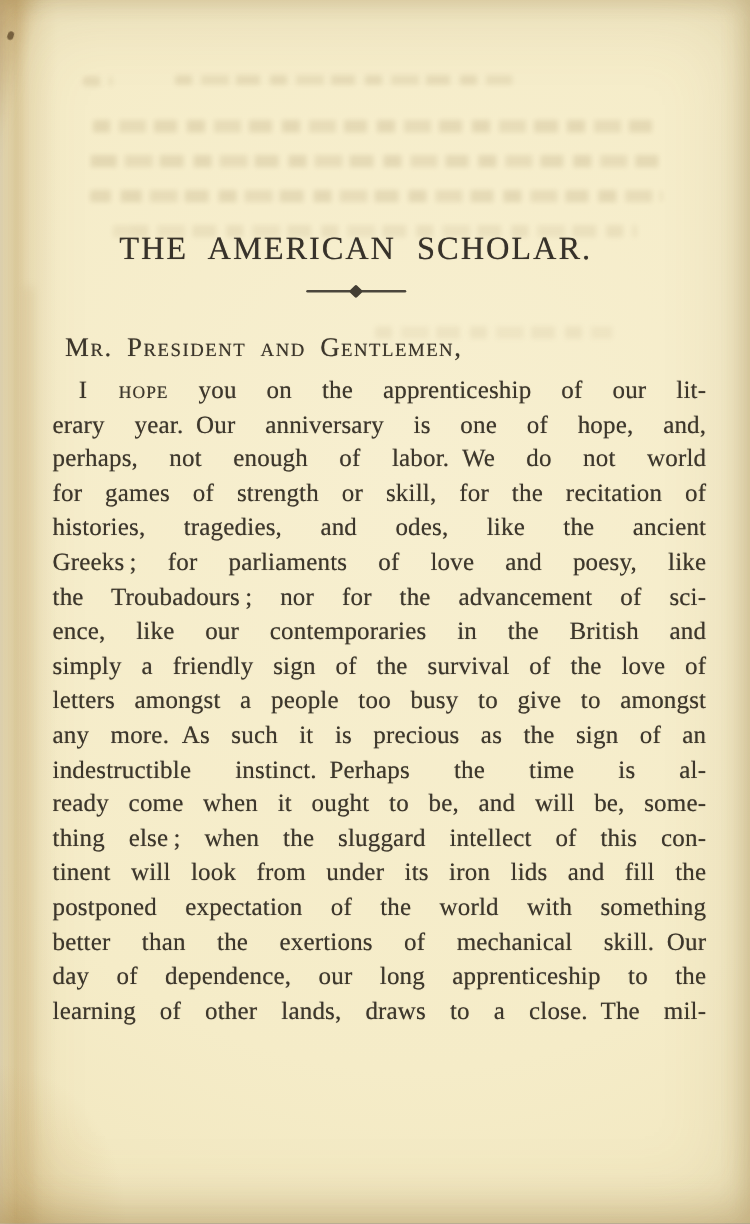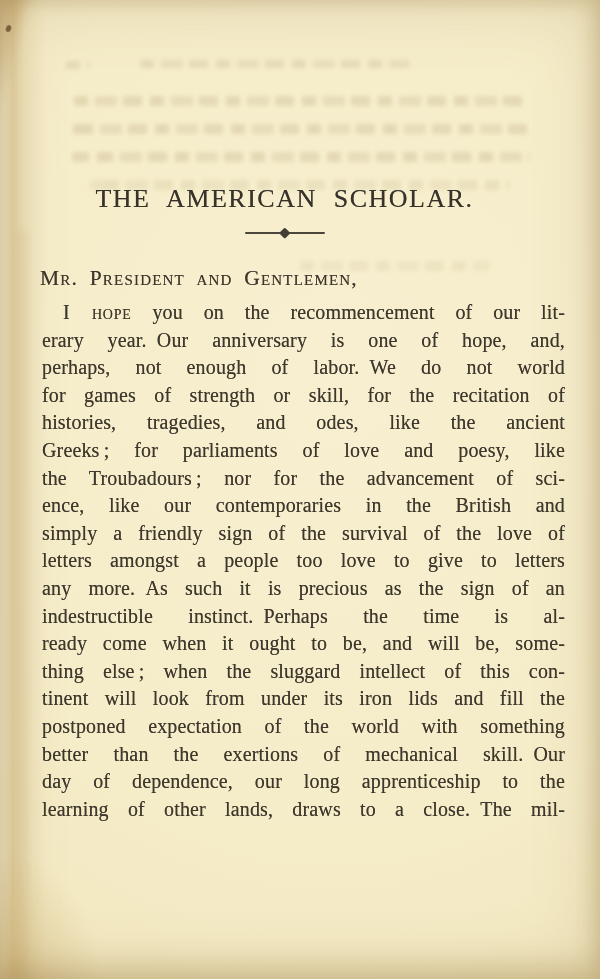--- a/index.html
+++ b/index.html
@@ -39,21 +39,21 @@
       rgba(148,124,74,.36) 49px 68px, rgba(148,124,74,0) 68px 76px);}
   
   .heading{position:absolute;left:42px;width:523px;top:184px;text-align:center;
     transform:translateX(-19px);}
   .title{margin:0;font-weight:normal;font-size:26px;letter-spacing:1.5px;word-spacing:9px;
     color:#37322a;}
   .divider{position:relative;margin:15px auto 0;width:80px;height:7px;}
   .divider .rule{position:absolute;left:0;right:0;top:2.5px;height:2px;background:#4b463c;border-radius:1px;}
   .divider .diamond{position:absolute;left:36px;top:-0.5px;width:7.5px;height:7.5px;background:#433e34;
     transform:rotate(45deg);border-radius:1.5px;}
-  .salutation{position:absolute;left:40px;top:266px;font-size:21.5px;
+  .salutation{position:absolute;left:52px;top:266px;font-size:21.5px;
     font-variant:small-caps;letter-spacing:1.2px;word-spacing:5px;}
   .body{position:absolute;left:42px;top:299px;width:523px;font-size:20px;}
   .bodyline{height:27.6px;line-height:27.6px;letter-spacing:.15px;
     text-align:justify;text-align-last:justify;-moz-text-align-last:justify;}
   .first{padding-left:21px;}
   .smallcaps{font-variant:small-caps;letter-spacing:.8px;}
 </style>
 </head>
 <body>
 
@@ -81,30 +81,30 @@
       <h1 class="title">THE AMERICAN SCHOLAR.</h1>
       <div class="divider">
         <span class="rule"></span>
         <span class="diamond"></span>
       </div>
     </div>
 
     <div class="salutation">Mr. President and Gentlemen,</div>
 
     <div class="body">
-      <div class="bodyline first"><span class="smallcaps">I hope</span><span> you on the recommencement of our lit-</span></div>
+      <div class="bodyline first"><span class="smallcaps">I hope</span><span> you on the apprenticeship of our lit-</span></div>
       <div class="bodyline">erary year. Our anniversary is one of hope, and,</div>
       <div class="bodyline">perhaps, not enough of labor. We do not world</div>
       <div class="bodyline">for games of strength or skill, for the recitation of</div>
       <div class="bodyline">histories, tragedies, and odes, like the ancient</div>
       <div class="bodyline">Greeks ; for parliaments of love and poesy, like</div>
       <div class="bodyline">the Troubadours ; nor for the advancement of sci-</div>
       <div class="bodyline">ence, like our contemporaries in the British and</div>
       <div class="bodyline">simply a friendly sign of the survival of the love of</div>
-      <div class="bodyline">letters amongst a people too love to give to letters</div>
+      <div class="bodyline">letters amongst a people too busy to give to amongst</div>
       <div class="bodyline">any more. As such it is precious as the sign of an</div>
       <div class="bodyline">indestructible instinct. Perhaps the time is al-</div>
       <div class="bodyline">ready come when it ought to be, and will be, some-</div>
       <div class="bodyline">thing else ; when the sluggard intellect of this con-</div>
       <div class="bodyline">tinent will look from under its iron lids and fill the</div>
       <div class="bodyline">postponed expectation of the world with something</div>
       <div class="bodyline">better than the exertions of mechanical skill. Our</div>
       <div class="bodyline">day of dependence, our long apprenticeship to the</div>
       <div class="bodyline">learning of other lands, draws to a close. The mil-</div>
     </div>

